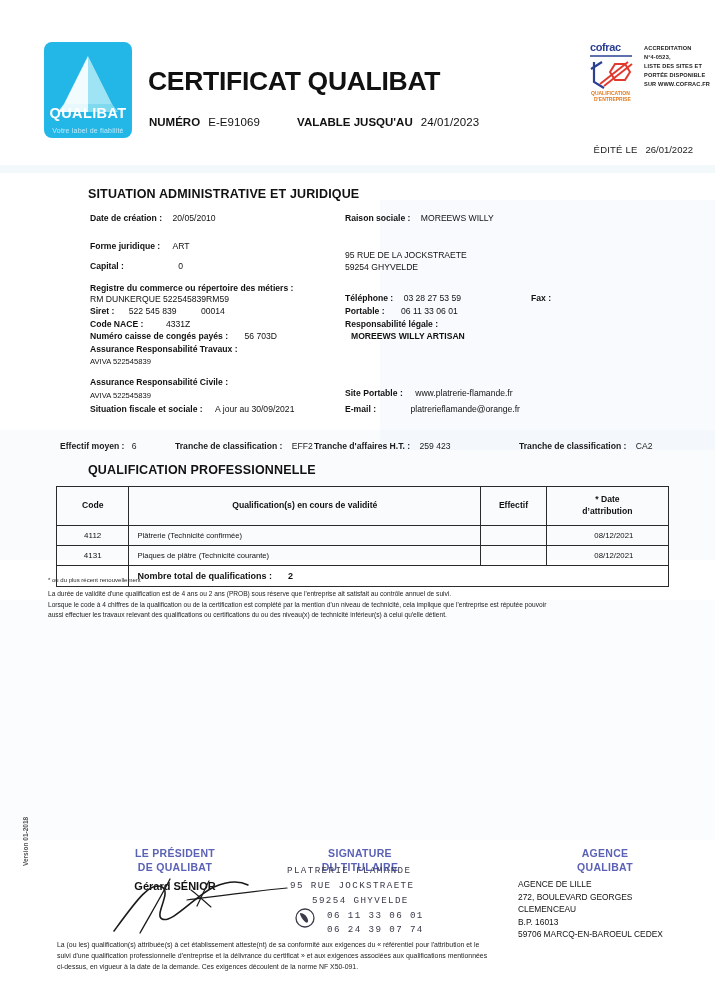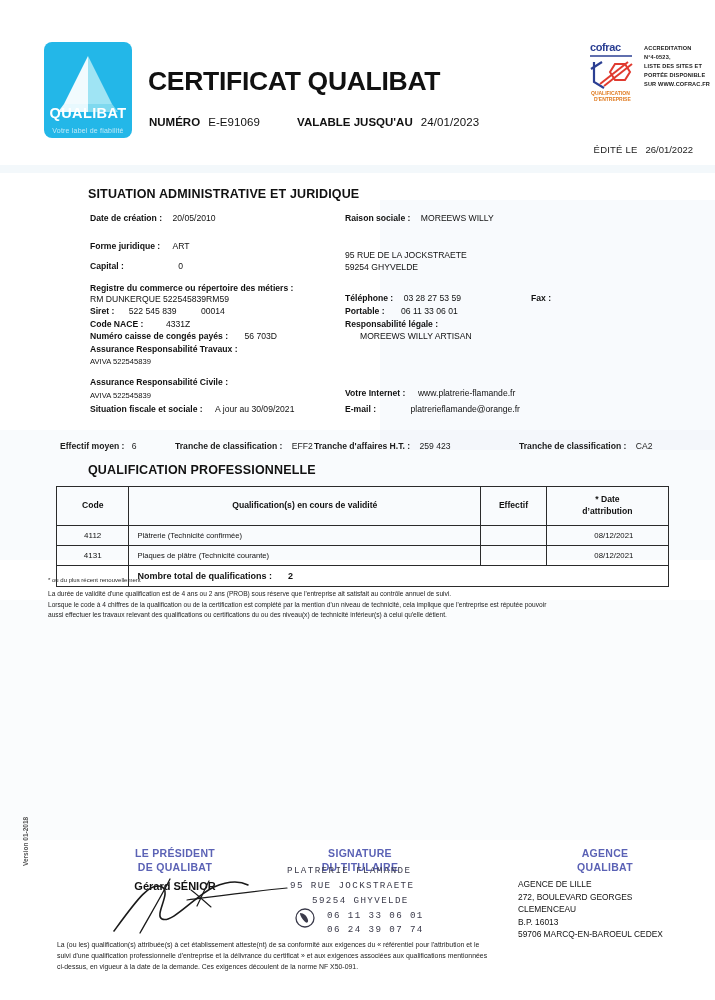--- a/index.html
+++ b/index.html
@@ -270,24 +270,24 @@
     <span class="lbl">Fax :</span>
     <span class="val" style="margin-left:8px;"></span>
   </div>
   <div class="fld" style="left:345px;top:306px;">
     <span class="lbl">Portable :</span>
     <span class="val" style="margin-left:14px;">06 11 33 06 01</span>
   </div>
   <div class="fld" style="left:345px;top:319px;">
     <span class="lbl">Responsabilité légale :</span>
   </div>
-  <div class="plain" style="left:360px;top:331px;">MOREEWS WILLY ARTISAN</div>
+  <div class="plain" style="left:351px;top:331px;font-weight:bold;">MOREEWS WILLY ARTISAN</div>
 
   <div class="fld" style="left:345px;top:388px;">
-    <span class="lbl">Votre Internet :</span>
+    <span class="lbl">Site Portable :</span>
     <span class="val" style="margin-left:10px;">www.platrerie-flamande.fr</span>
   </div>
   <div class="fld" style="left:345px;top:404px;">
     <span class="lbl">E-mail :</span>
     <span class="val" style="margin-left:32px;">platrerieflamande@orange.fr</span>
   </div>
 
   <div class="eff-line">
     <div style="left:60px;">
       <span class="lbl">Effectif moyen :</span>

